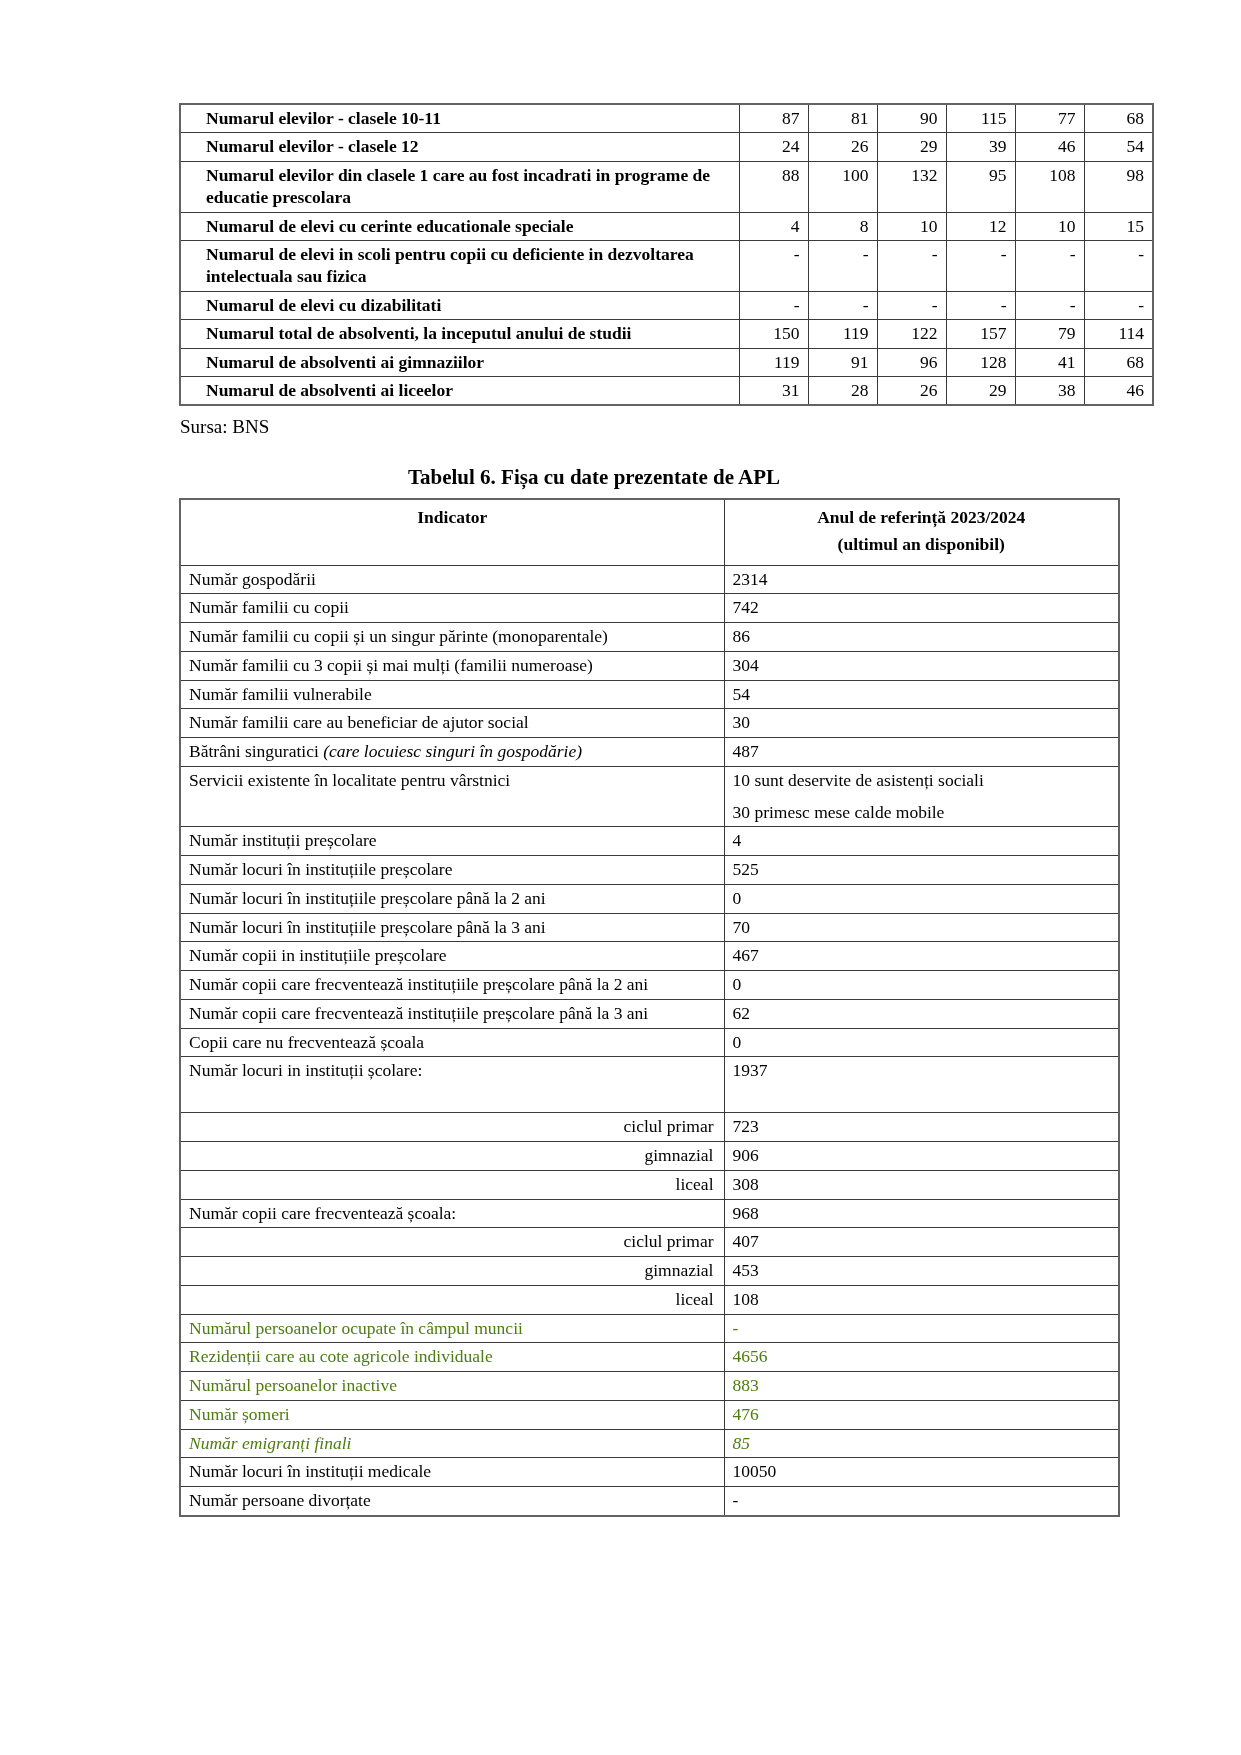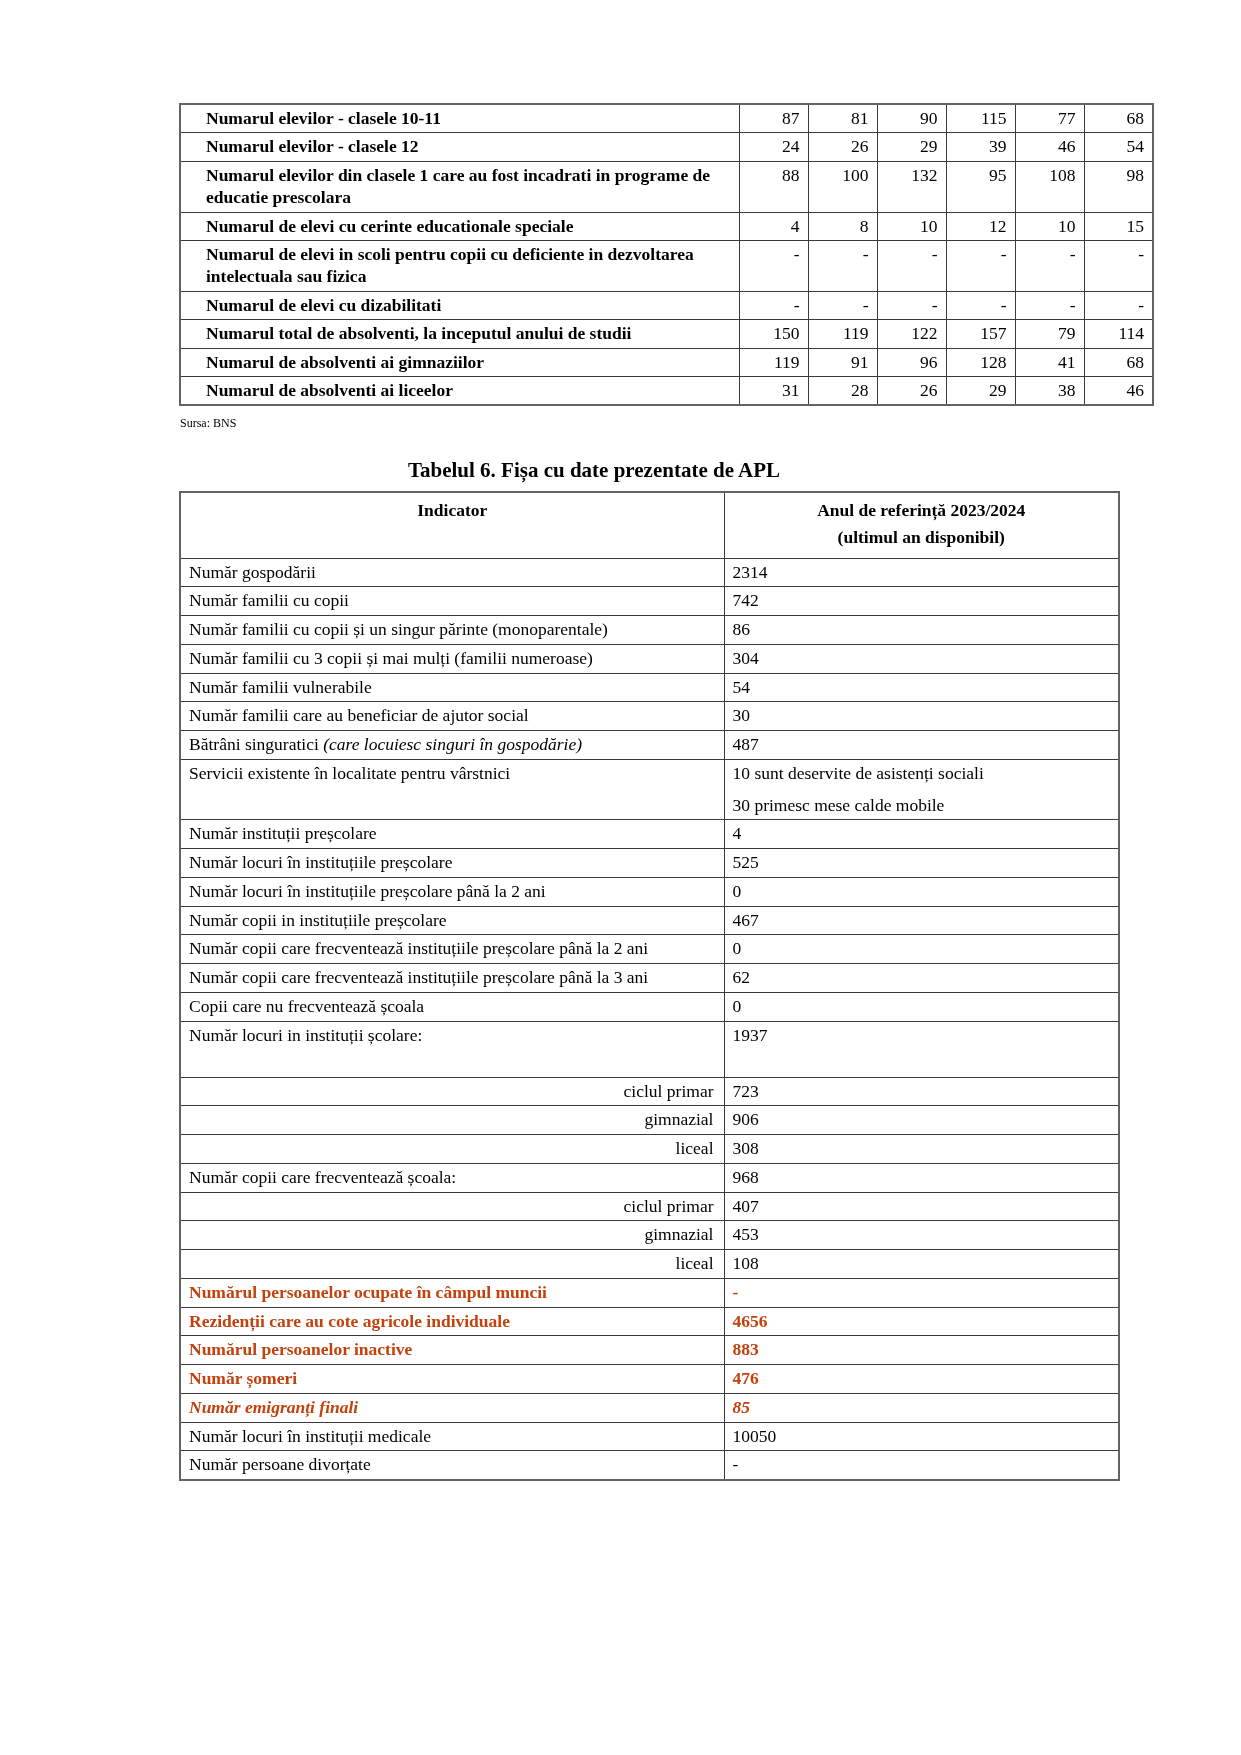--- a/index.html
+++ b/index.html
@@ -41,21 +41,21 @@
     font-weight: bold;
     padding-left: 25px;
   }
   .t1 td.num {
     text-align: right;
     padding-right: 8px;
   }
   
   .source-note {
     margin: 10px 0 0 1px;
-    font-size: 12px;
+    font-size: 19px;
   }
   
   .t2-title {
     width: 830px;
     margin: 27px 0 8px 0;
     text-align: center;
     font-size: 21px;
     font-weight: bold;
   }
   
@@ -81,22 +81,21 @@
   }
   .t2 th .hline { line-height: 1.55; }
   .t2 td.sub {
     text-align: right;
     padding-right: 10px;
   }
   .t2 tr.tall td {
     height: 50px;
   }
   .t2 tr.red td {
-    color: #c2410c;
-    font-weight: bold;
+    color: #4d7c0f;
   }
   .t2 tr.italic td {
     font-style: italic;
   }
   .t2 .em { font-style: italic; }
   .t2 .vline2 { margin-top: 9px; }
 </style>
 </head>
 <body>
 
@@ -279,20 +278,26 @@
             <div>525</div>
           </td>
         </tr>
         <tr>
           <td><span>Număr locuri în instituțiile preșcolare până la 2 ani</span></td>
           <td>
             <div>0</div>
           </td>
         </tr>
         <tr>
+          <td><span>Număr locuri în instituțiile preșcolare până la 3 ani</span></td>
+          <td>
+            <div>70</div>
+          </td>
+        </tr>
+        <tr>
           <td><span>Număr copii in instituțiile preșcolare</span></td>
           <td>
             <div>467</div>
           </td>
         </tr>
         <tr>
           <td><span>Număr copii care frecventează instituțiile preșcolare până la 2 ani</span></td>
           <td>
             <div>0</div>
           </td>

